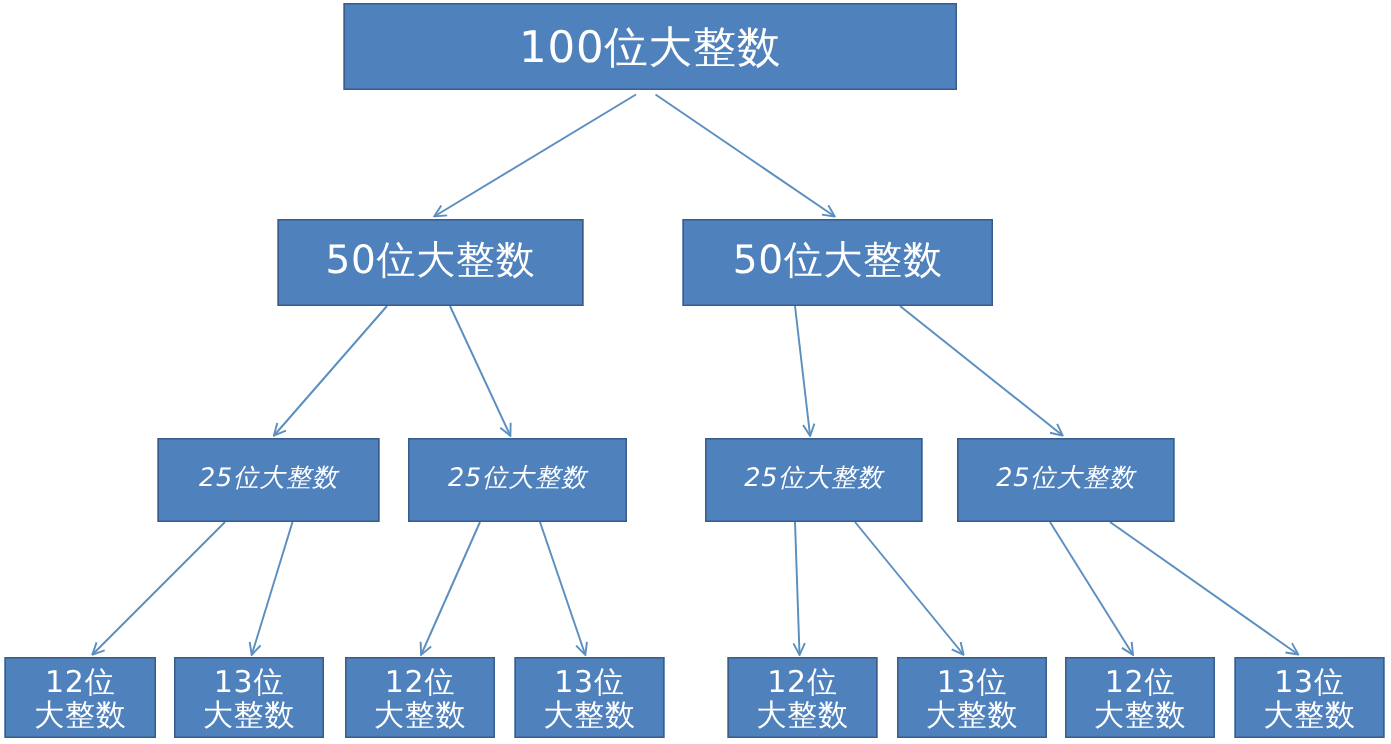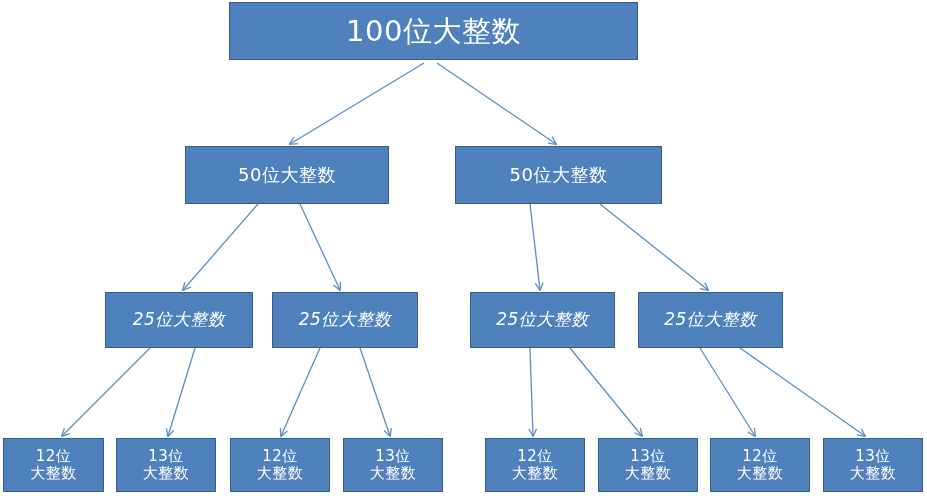--- a/index.html
+++ b/index.html
@@ -36,23 +36,23 @@
     align-items: center;
     justify-content: center;
     text-align: center;
     line-height: 1.12;
     letter-spacing: 0.5px;
     font-weight: 400;
     white-space: pre-line;
     text-rendering: optimizeLegibility;
   }
   .node.lvl0 { font-size: 29px; }
-  .node.lvl1 { font-size: 18px; }
+  .node.lvl1 { font-size: 26px; }
   .node.lvl2 { font-size: 17px; font-style: italic; }
-  .node.lvl3 { font-size: 15px; }
+  .node.lvl3 { font-size: 20px; }
 </style>
 </head>
 <body>
 
 <div id="canvas">
   <svg id="edge-layer" viewBox="0 0 927 496" xmlns="http://www.w3.org/2000/svg">
       <defs>
         <marker id="arrowhead" viewBox="0 0 10 10" refX="8.5" refY="5" markerWidth="7" markerHeight="7" orient="auto-start-reverse" markerUnits="strokeWidth">
           <path d="M 0.6 0.8 L 9.2 5 L 0.6 9.2" fill="none" stroke="#5b8fc0" stroke-width="1.4" stroke-linecap="butt"></path>
         </marker>

